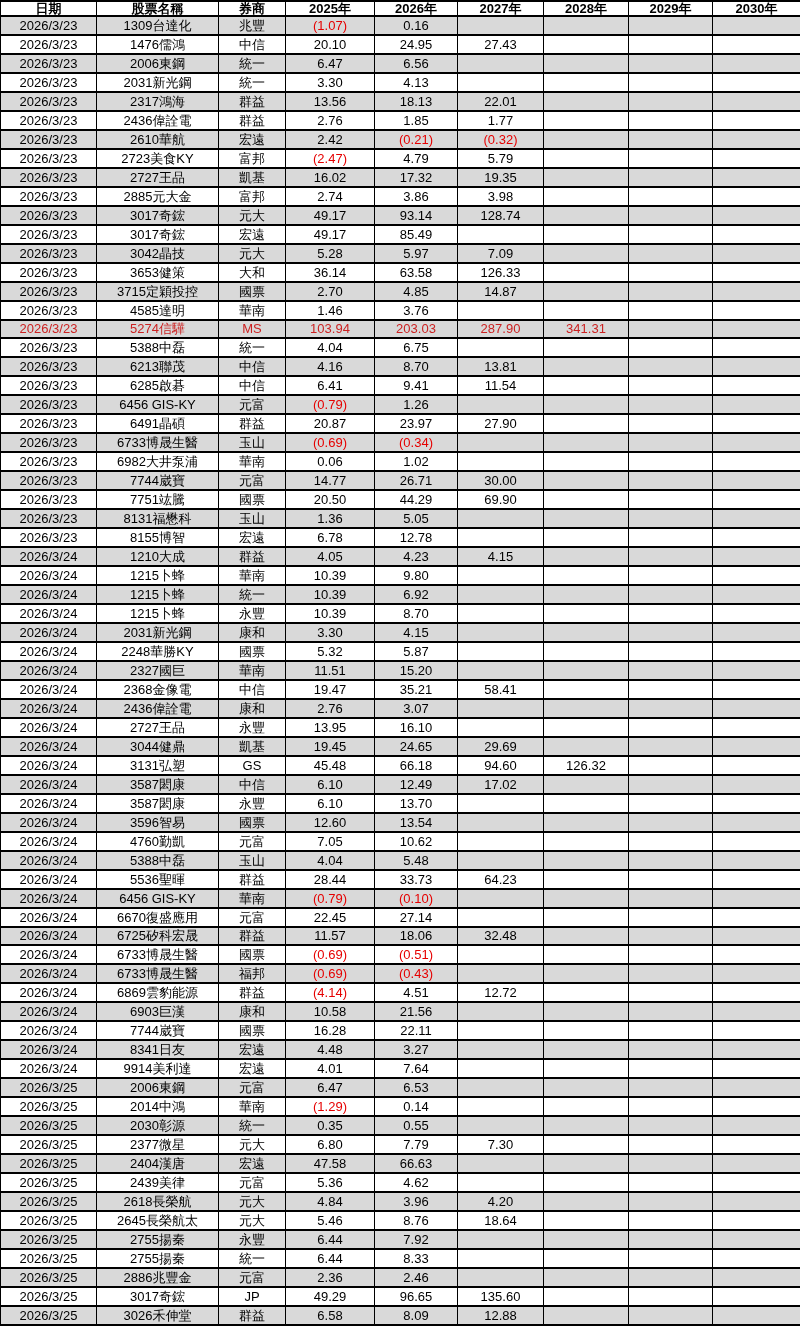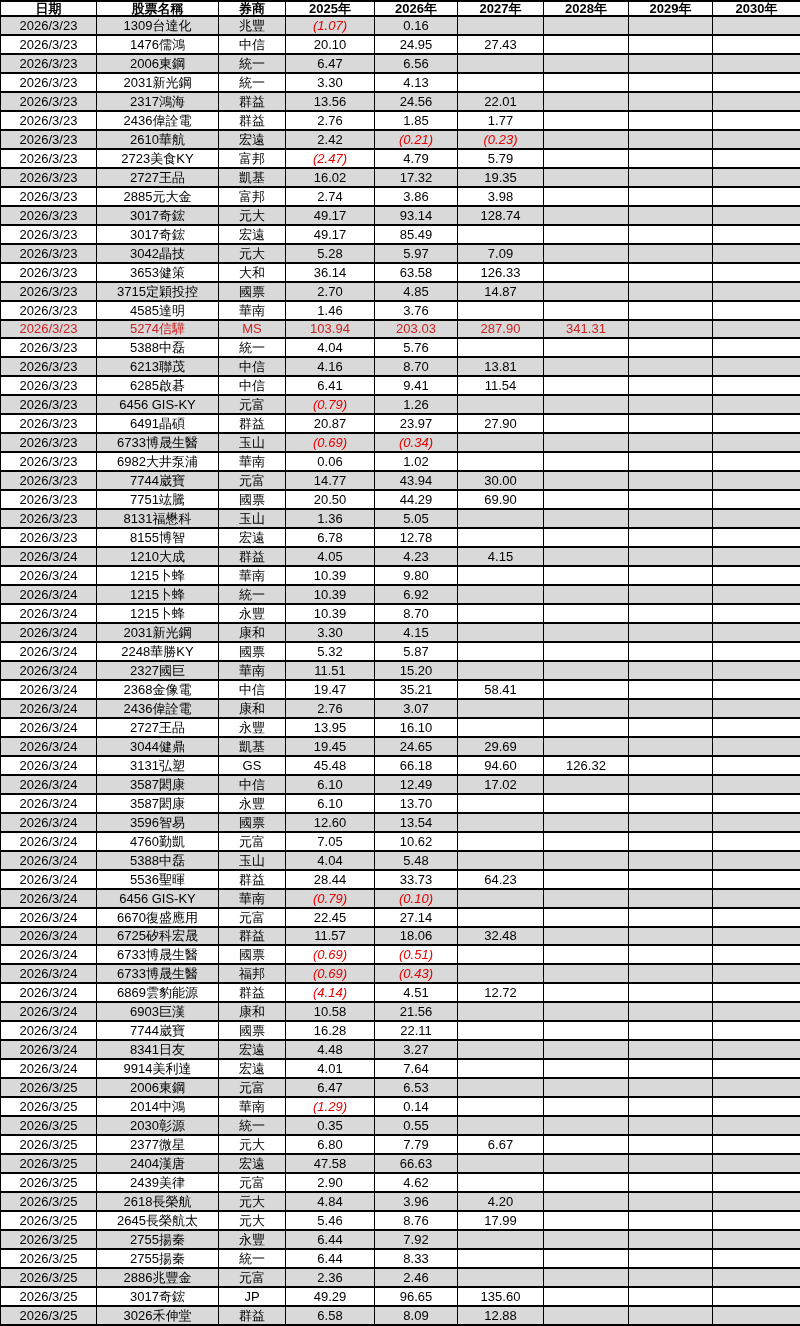--- a/index.html
+++ b/index.html
@@ -23,21 +23,21 @@
     border-right:1px solid var(--border-color);
     border-top:2px solid var(--border-color);
     border-bottom:2px solid var(--border-color);
     text-align:center;vertical-align:middle;
     padding:0 2px;margin:0;
     font-size:13px;line-height:1;
     overflow:hidden;white-space:nowrap;
   }
   table.est th{font-weight:bold;background:var(--bg-color);}
   table.est tr.stripe td{background:var(--stripe-color);}
-  table.est td.neg{color:var(--negative-color);font-style:italic;}
+  table.est td.neg{color:var(--negative-color);}
   table.est tr.red-row td{color:var(--highlight-color);}
 </style>
 </head>
 <body>
 
 <div class="page">
   <table class="est">
     <colgroup>
       <col style="width:96px">
         <col style="width:122px">
@@ -105,21 +105,21 @@
           <td></td>
           <td></td>
           <td></td>
           <td></td>
         </tr>
         <tr class="stripe">
           <td>2026/3/23</td>
           <td>2317鴻海</td>
           <td>群益</td>
           <td>13.56</td>
-          <td>24.56</td>
+          <td>18.13</td>
           <td>22.01</td>
           <td></td>
           <td></td>
           <td></td>
         </tr>
         <tr>
           <td>2026/3/23</td>
           <td>2436偉詮電</td>
           <td>群益</td>
           <td>2.76</td>
@@ -128,21 +128,21 @@
           <td></td>
           <td></td>
           <td></td>
         </tr>
         <tr class="stripe">
           <td>2026/3/23</td>
           <td>2610華航</td>
           <td>宏遠</td>
           <td>2.42</td>
           <td class="neg">(0.21)</td>
-          <td class="neg">(0.23)</td>
+          <td class="neg">(0.32)</td>
           <td></td>
           <td></td>
           <td></td>
         </tr>
         <tr>
           <td>2026/3/23</td>
           <td>2723美食KY</td>
           <td>富邦</td>
           <td class="neg">(2.47)</td>
           <td>4.79</td>
@@ -248,21 +248,21 @@
           <td>287.90</td>
           <td>341.31</td>
           <td></td>
           <td></td>
         </tr>
         <tr>
           <td>2026/3/23</td>
           <td>5388中磊</td>
           <td>統一</td>
           <td>4.04</td>
-          <td>5.76</td>
+          <td>6.75</td>
           <td></td>
           <td></td>
           <td></td>
           <td></td>
         </tr>
         <tr class="stripe">
           <td>2026/3/23</td>
           <td>6213聯茂</td>
           <td>中信</td>
           <td>4.16</td>
@@ -325,21 +325,21 @@
           <td></td>
           <td></td>
           <td></td>
           <td></td>
         </tr>
         <tr class="stripe">
           <td>2026/3/23</td>
           <td>7744崴寶</td>
           <td>元富</td>
           <td>14.77</td>
-          <td>43.94</td>
+          <td>26.71</td>
           <td>30.00</td>
           <td></td>
           <td></td>
           <td></td>
         </tr>
         <tr>
           <td>2026/3/23</td>
           <td>7751竑騰</td>
           <td>國票</td>
           <td>20.50</td>
@@ -711,41 +711,41 @@
           <td></td>
           <td></td>
           <td></td>
         </tr>
         <tr>
           <td>2026/3/25</td>
           <td>2377微星</td>
           <td>元大</td>
           <td>6.80</td>
           <td>7.79</td>
-          <td>6.67</td>
+          <td>7.30</td>
           <td></td>
           <td></td>
           <td></td>
         </tr>
         <tr class="stripe">
           <td>2026/3/25</td>
           <td>2404漢唐</td>
           <td>宏遠</td>
           <td>47.58</td>
           <td>66.63</td>
           <td></td>
           <td></td>
           <td></td>
           <td></td>
         </tr>
         <tr>
           <td>2026/3/25</td>
           <td>2439美律</td>
           <td>元富</td>
-          <td>2.90</td>
+          <td>5.36</td>
           <td>4.62</td>
           <td></td>
           <td></td>
           <td></td>
           <td></td>
         </tr>
         <tr class="stripe">
           <td>2026/3/25</td>
           <td>2618長榮航</td>
           <td>元大</td>
@@ -755,21 +755,21 @@
           <td></td>
           <td></td>
           <td></td>
         </tr>
         <tr>
           <td>2026/3/25</td>
           <td>2645長榮航太</td>
           <td>元大</td>
           <td>5.46</td>
           <td>8.76</td>
-          <td>17.99</td>
+          <td>18.64</td>
           <td></td>
           <td></td>
           <td></td>
         </tr>
         <tr class="stripe">
           <td>2026/3/25</td>
           <td>2755揚秦</td>
           <td>永豐</td>
           <td>6.44</td>
           <td>7.92</td>

